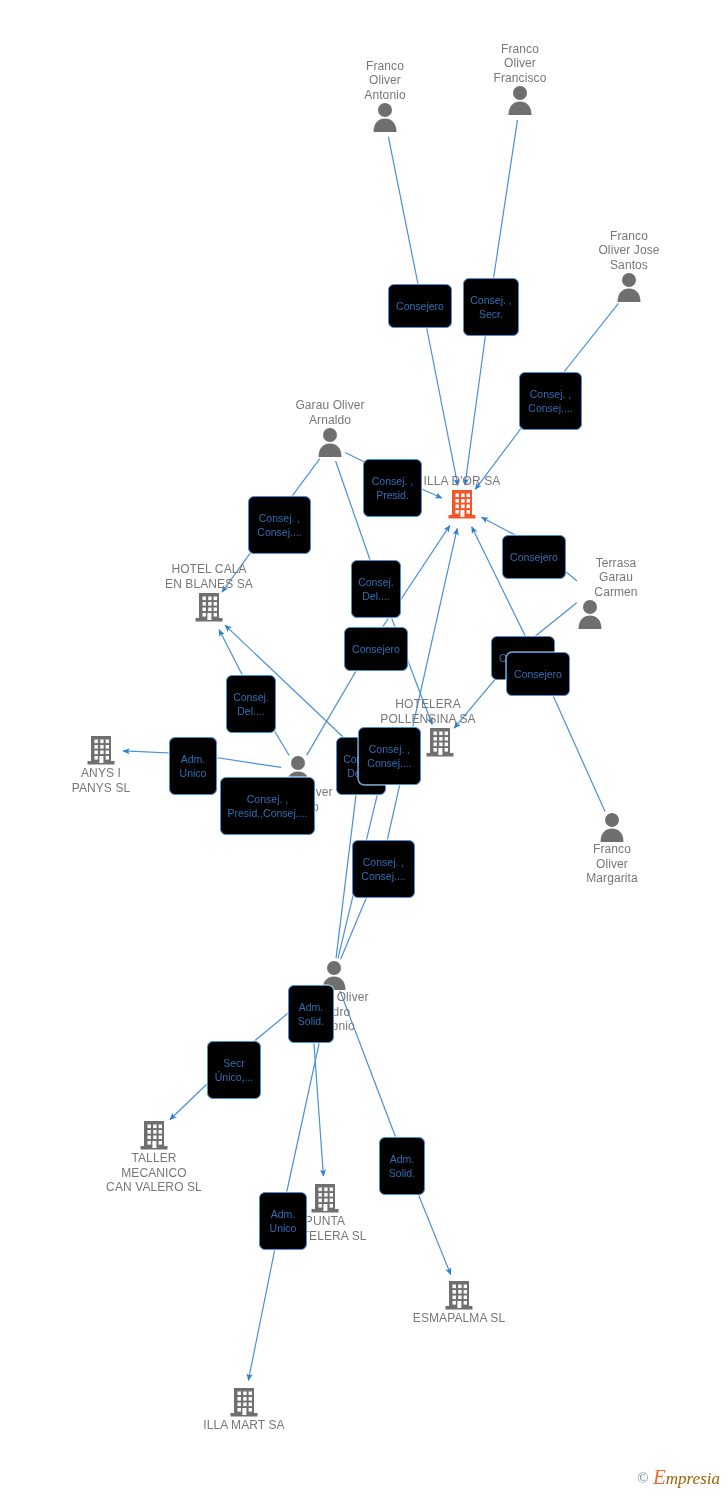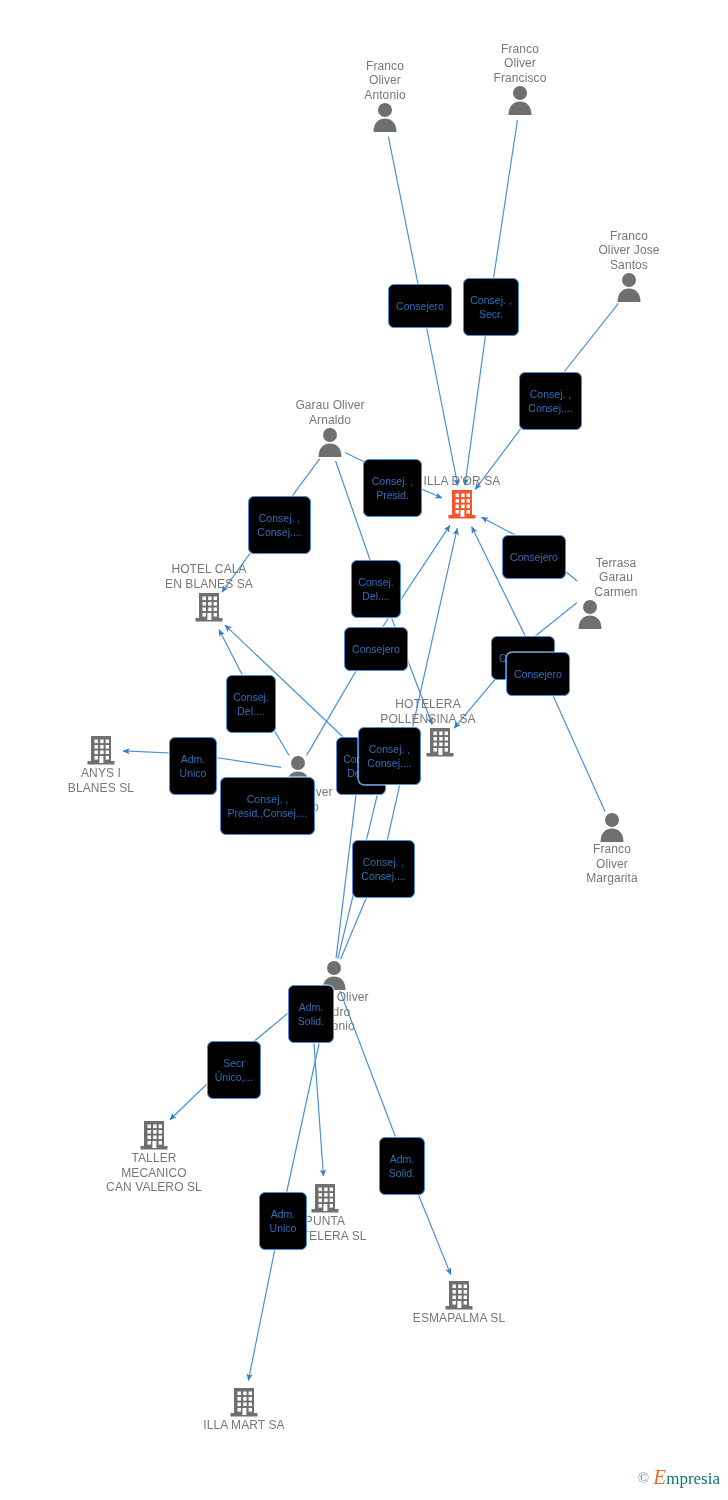--- a/index.html
+++ b/index.html
@@ -73,21 +73,22 @@
     font-size: 15px;
     vertical-align: 1px;
     color: #6b8fa0;
   }
   .watermark .wm-e {
     color: #ef6b2a;
     font-style: italic;
     font-size: 21px;
   }
   .watermark .wm-rest {
-    color: #0f766e;
+    color: #a16207;
+    font-style: italic;
   }
 </style>
 </head>
 <body>
 
 <div id="graph-root">
 
   <svg class="graph-canvas" id="edges-svg" viewBox="0 0 728 1500" xmlns="http://www.w3.org/2000/svg">
     <defs>
       <marker id="arrowhead" markerWidth="7" markerHeight="7" refX="5.6" refY="2.6" orient="auto" markerUnits="strokeWidth">
@@ -301,21 +302,21 @@
             <rect x="18.6" y="11" width="3.4" height="3.6" fill="#ffffff"></rect>
             <rect x="7.5" y="16.5" width="3.4" height="3.6" fill="#ffffff"></rect>
             <rect x="13.2" y="16.5" width="3.4" height="3.6" fill="#ffffff"></rect>
             <rect x="18.6" y="16.5" width="3.4" height="3.6" fill="#ffffff"></rect>
             <rect x="7.5" y="22" width="3.4" height="3.6" fill="#ffffff"></rect>
             <rect x="18.6" y="22" width="3.4" height="3.6" fill="#ffffff"></rect>
             <rect x="12.4" y="22" width="4" height="7" fill="#ffffff"></rect>
           </svg>
         </div>
         <div class="node-label">ANYS I
-BLANES SL</div>
+PANYS SL</div>
       </div>
       <div class="node" style="left: 94px; width: 120px; top: 1119px;">
         <div class="company-glyph">
           <svg width="28" height="32" viewBox="0 0 28 32">
             <rect x="4" y="2" width="20" height="28" fill="#6f6f6f"></rect>
             <rect x="0.5" y="27" width="27" height="3.5" fill="#6f6f6f"></rect>
             <rect x="7.5" y="5.5" width="3.4" height="3.6" fill="#ffffff"></rect>
             <rect x="13.2" y="5.5" width="3.4" height="3.6" fill="#ffffff"></rect>
             <rect x="18.6" y="5.5" width="3.4" height="3.6" fill="#ffffff"></rect>
             <rect x="7.5" y="11" width="3.4" height="3.6" fill="#ffffff"></rect>

